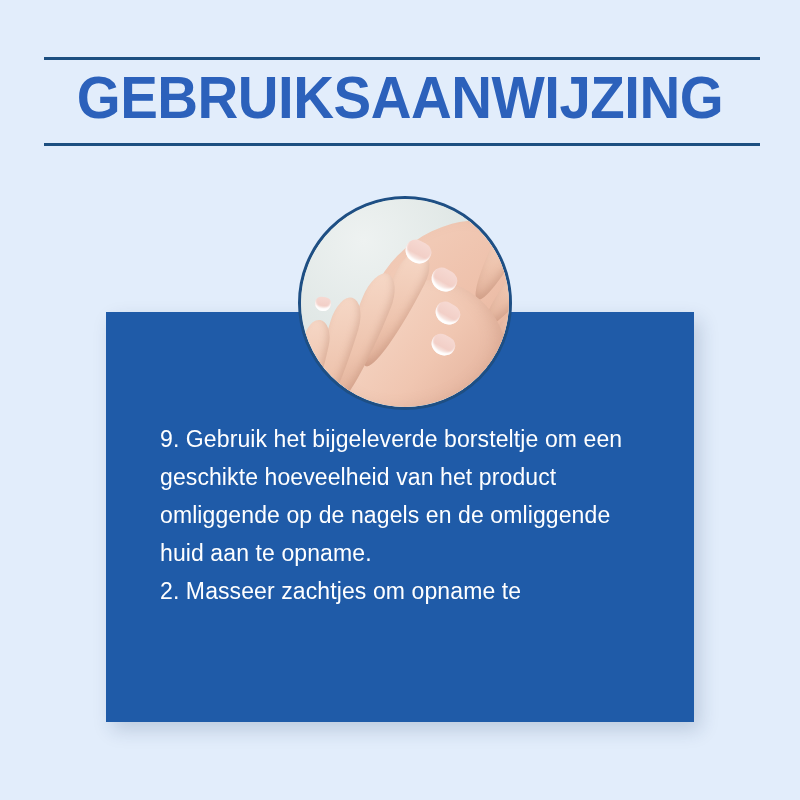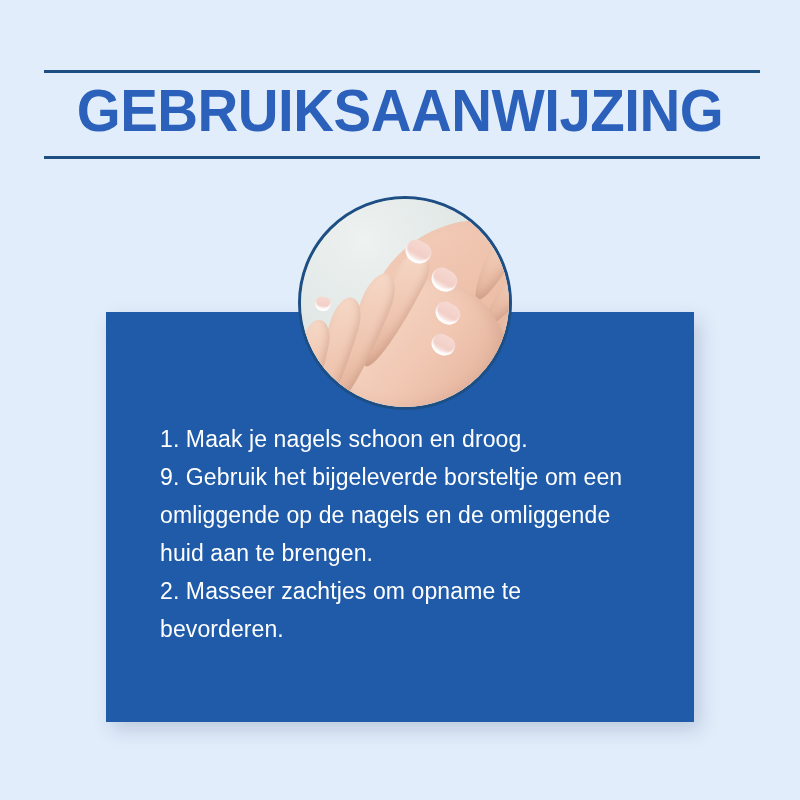--- a/index.html
+++ b/index.html
@@ -17,21 +17,21 @@
     position: relative;
     width: 800px;
     height: 800px;
     background: #e2edfb;
   }
 
   
   .header {
     position: absolute;
     left: 0;
-    top: 13px;
+    top: 0;
     width: 657px;
     height: 160px;
   }
   .rule {
     position: absolute;
     left: 44px;
     width: 716px;
     height: 3px;
     background: #1d4f80;
   }
@@ -185,21 +185,20 @@
 
       <div class="nail n1"></div>
       <div class="nail n2"></div>
       <div class="nail n3"></div>
       <div class="nail n4"></div>
       <div class="nail n5"></div>
     </div>
   </div>
 
   <div class="card-text">
-    <div class="step-line">1. Maak je nagels schoon en droog.</div>
     <div class="step-line">9. Gebruik het bijgeleverde borsteltje om een</div>
+    <div class="step-line">geschikte hoeveelheid van het product</div>
     <div class="step-line">omliggende op de nagels en de omliggende</div>
-    <div class="step-line">huid aan te brengen.</div>
+    <div class="step-line">huid aan te opname.</div>
     <div class="step-line">2. Masseer zachtjes om opname te</div>
-    <div class="step-line">bevorderen.</div>
   </div>
 
 </div>
 
 </body></html>

